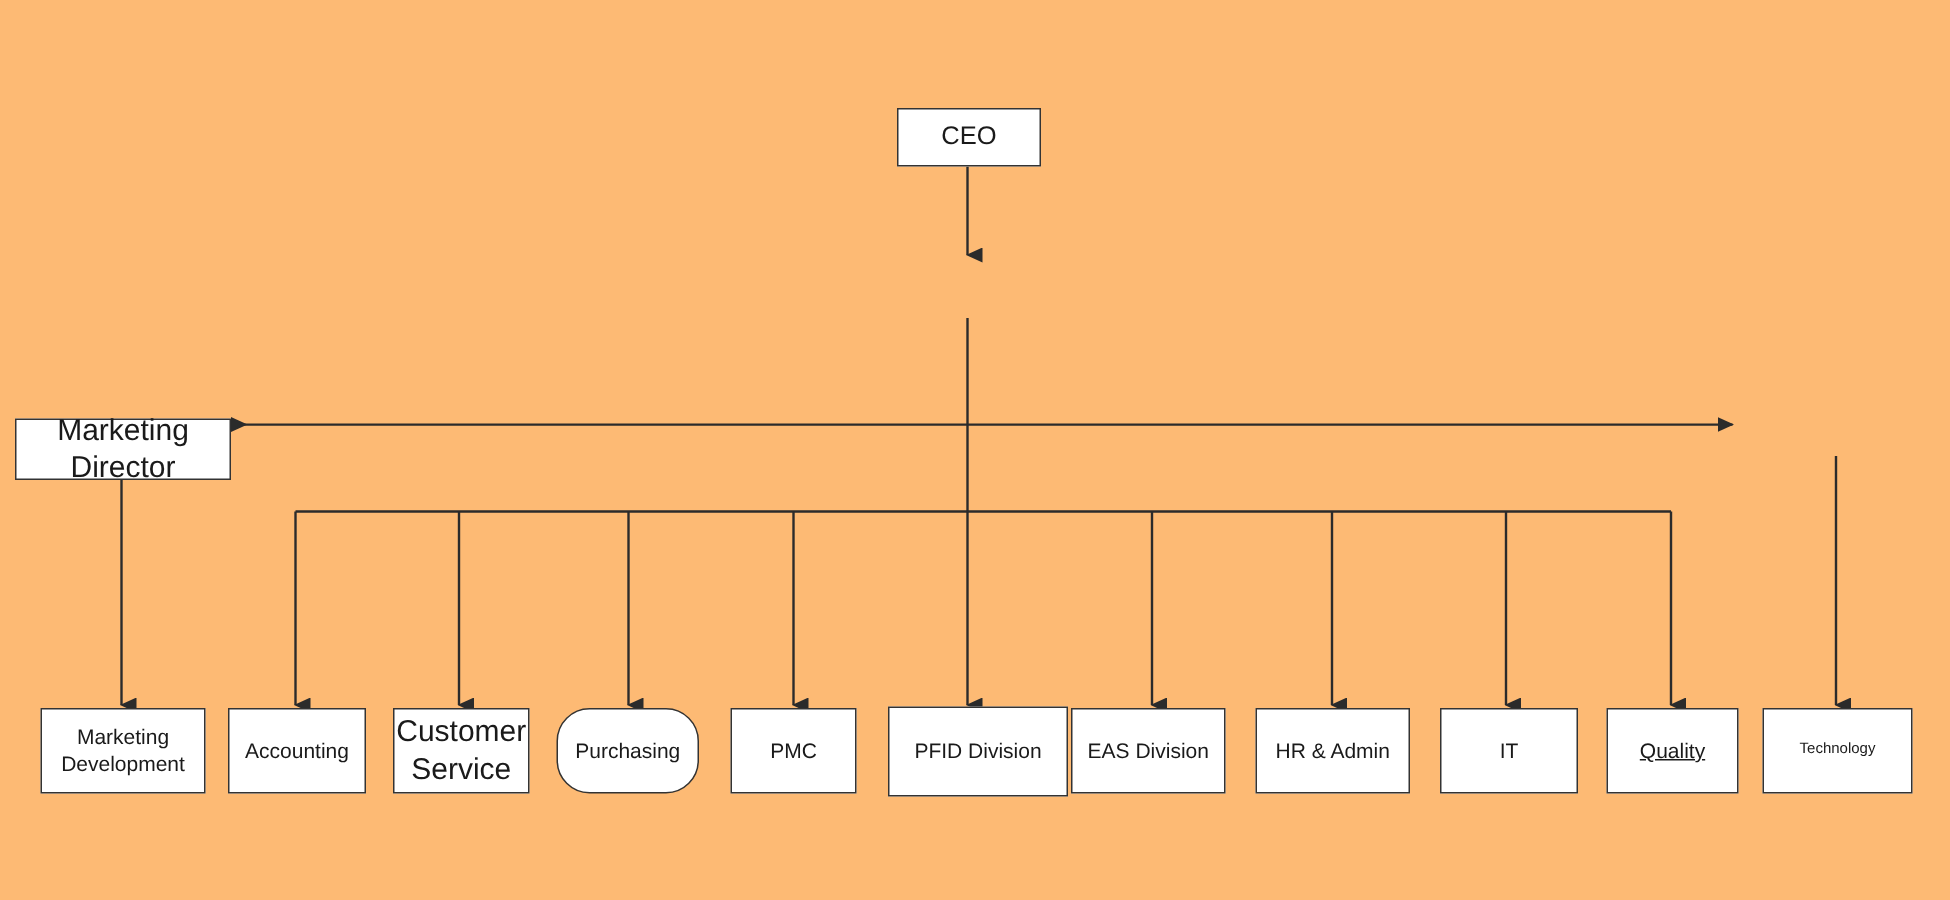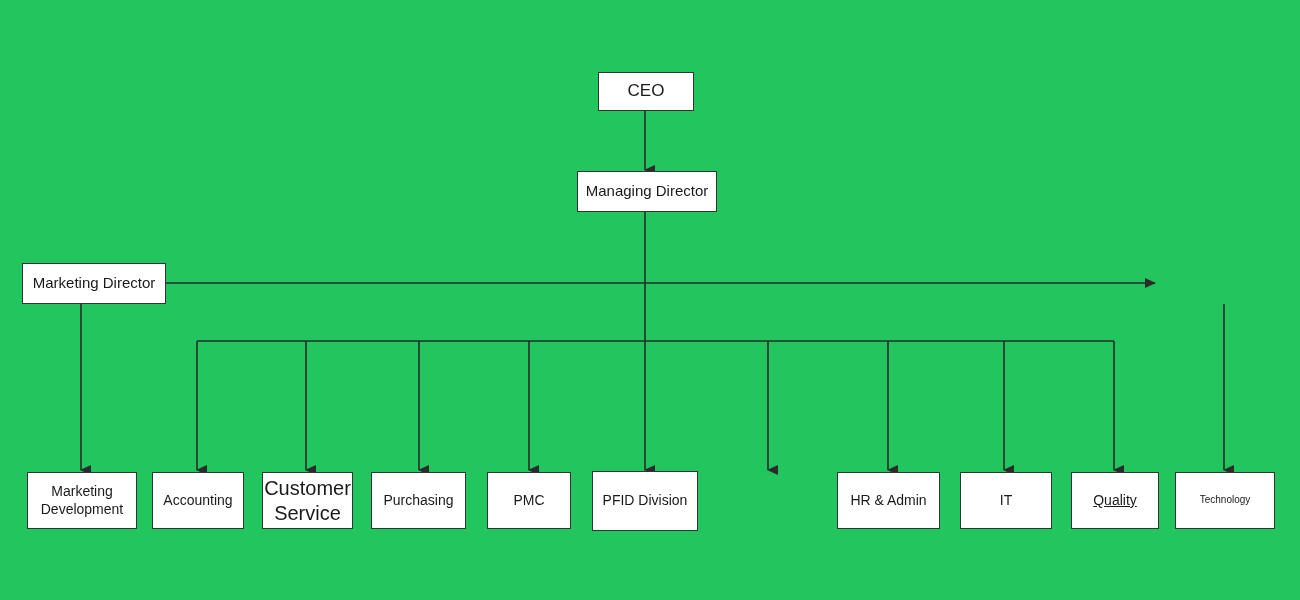--- a/index.html
+++ b/index.html
@@ -7,21 +7,21 @@
     padding: 0;
     background: #ffffff;
   }
   body {
     font-family: "Liberation Sans", sans-serif;
   }
   #chart-canvas {
     position: relative;
     width: 1300px;
     height: 600px;
-    background: #22c55e;
+    background: #fdba74;
     overflow: hidden;
   }
   #edge-layer {
     position: absolute;
     left: 0;
     top: 0;
     width: 1300px;
     height: 600px;
     pointer-events: none;
   }
@@ -37,29 +37,29 @@
     color: #1a1a1a;
     line-height: 1.22;
     padding: 2px 4px;
   }
   .node-label {
     display: block;
     white-space: pre-line;
   }
   .n-ceo        { left: 598px; top: 72px;  width: 96px;  height: 39px;  font-size: 17px; }
   .n-md         { left: 577px; top: 171px; width: 140px; height: 41px;  font-size: 15px; }
-  .n-mkt-dir    { left: 10px;  top: 263px; width: 144px; height: 41px;  font-size: 15px; margin-left: 12px; }
+  .n-mkt-dir    { left: 10px;  top: 279px; width: 144px; height: 41px;  font-size: 20px; }
   .n-tech-dir   { left: 1157px;top: 263px; width: 135px; height: 41px;  font-size: 15px; }
 
   .n-mkt-dev    { left: 27px;  top: 472px; width: 110px; height: 57px;  font-size: 14px; }
   .n-accounting { left: 152px; top: 472px; width: 92px;  height: 57px;  font-size: 14px; }
   .n-customer   { left: 262px; top: 472px; width: 91px;  height: 57px;  font-size: 20px; }
-  .n-purchasing { left: 371px; top: 472px; width: 95px;  height: 57px;  font-size: 14px; }
+  .n-purchasing { left: 371px; top: 472px; width: 95px;  height: 57px;  font-size: 14px; border-radius: 22px; }
   .n-pmc        { left: 487px; top: 472px; width: 84px;  height: 57px;  font-size: 14px; text-align: right; }
-  .n-pfid       { left: 592px; top: 471px; width: 106px; height: 60px;  font-size: 14px; }
+  .n-pfid       { left: 592px; top: 471px; width: 120px; height: 60px;  font-size: 14px; }
   .n-eas        { left: 714px; top: 472px; width: 103px; height: 57px;  font-size: 14px; }
   .n-hr         { left: 837px; top: 472px; width: 103px; height: 57px;  font-size: 14px; text-align: right; }
   .n-it         { left: 960px; top: 472px; width: 92px;  height: 57px;  font-size: 14px; }
   .n-quality    { left: 1071px;top: 472px; width: 88px;  height: 57px;  font-size: 14px; text-decoration: underline; }
   .n-technology { left: 1175px;top: 472px; width: 100px; height: 57px;  font-size: 10px; }
 </style>
 </head>
 <body>
 
 <div id="chart-canvas">
@@ -98,23 +98,20 @@
 
     <line x1="81" y1="304" x2="81" y2="470" stroke="#2b2b2b" stroke-width="1.6" marker-end="url(#arrow-down)"></line>
 
     <line x1="1224" y1="304" x2="1224" y2="470" stroke="#2b2b2b" stroke-width="1.6" marker-end="url(#arrow-down)"></line>
   </svg>
 
   <div class="node n-ceo">
     <span class="node-label">CEO</span>
   </div>
 
-  <div class="node n-md">
-    <span class="node-label">Managing Director</span>
-  </div>
 
   <div class="node n-mkt-dir">
     <span class="node-label">Marketing Director</span>
   </div>
 
 
   <div class="node n-mkt-dev">
     <span class="node-label">Marketing
 Development</span>
   </div>
@@ -133,20 +130,23 @@
   </div>
 
   <div class="node n-pmc">
     <span class="node-label">PMC</span>
   </div>
 
   <div class="node n-pfid">
     <span class="node-label">PFID Division</span>
   </div>
 
+  <div class="node n-eas">
+    <span class="node-label">EAS Division</span>
+  </div>
 
   <div class="node n-hr">
     <span class="node-label">HR &amp; Admin</span>
   </div>
 
   <div class="node n-it">
     <span class="node-label">IT</span>
   </div>
 
   <div class="node n-quality">

